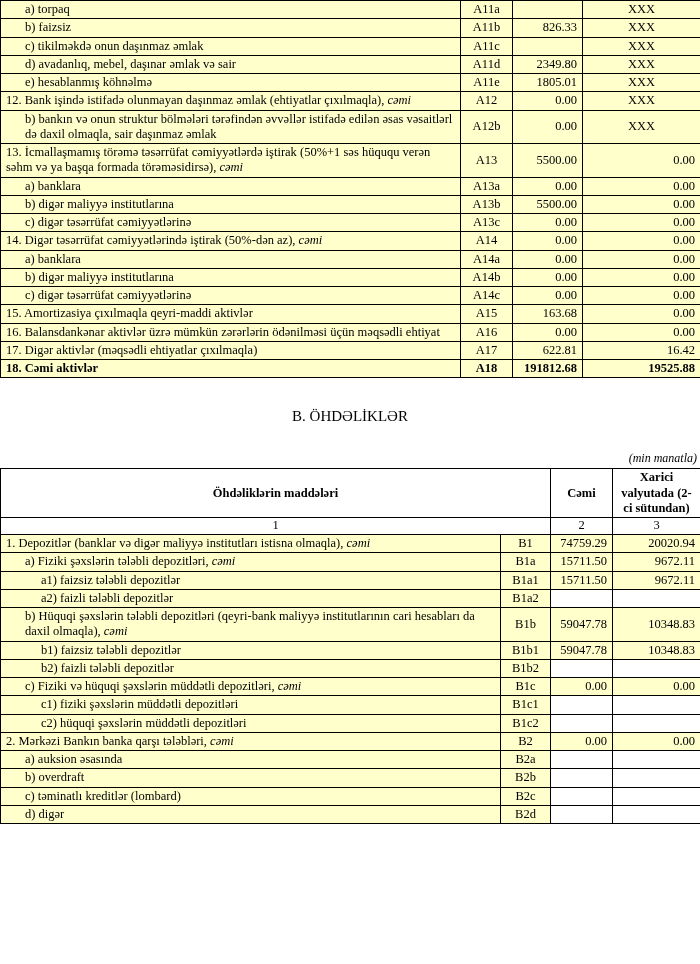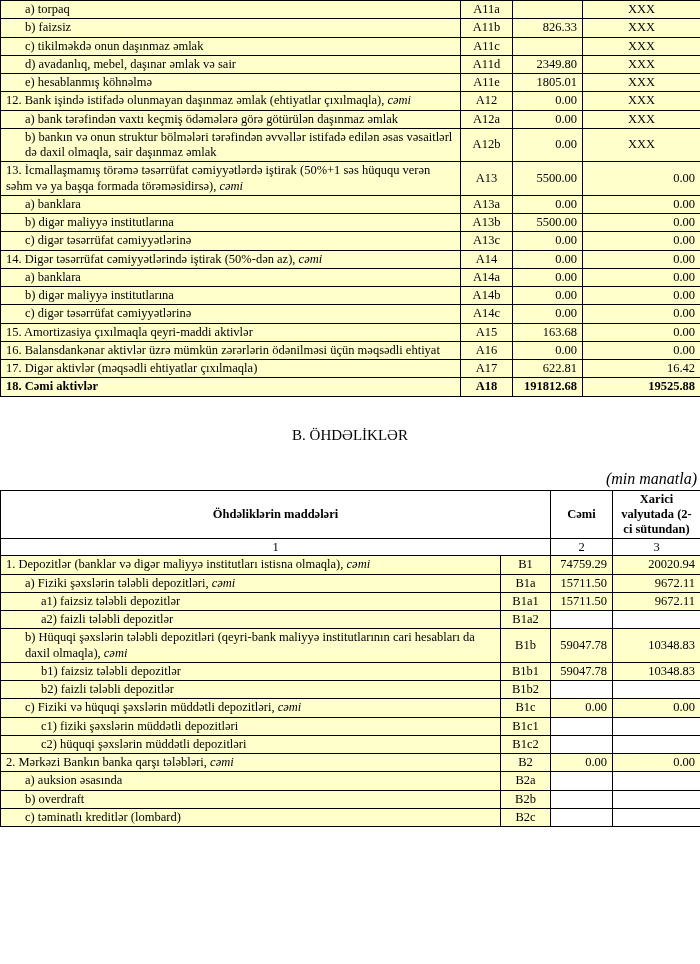--- a/index.html
+++ b/index.html
@@ -40,21 +40,21 @@
 
   h2.section-heading {
     text-align: center;
     font-size: 15px;
     font-weight: normal;
     margin: 30px 0 26px 0;
   }
   .unit-note {
     text-align: right;
     font-style: italic;
-    font-size: 16px;
+    font-size: 12px;
     padding-right: 3px;
     margin-bottom: 2px;
   }
   .t2 thead th {
     background: var(--header-fill, #fff);
     font-weight: bold;
     text-align: center;
     vertical-align: middle;
     font-size: 12.5px;
   }
@@ -100,26 +100,20 @@
         </tr>
         <tr>
           <td class="lbl ind1"><span>e) hesablanmış köhnəlmə</span></td>
           <td class="code">A11e</td>
           <td class="num">1805.01</td>
           <td class="xxx">XXX</td>
         </tr>
         <tr>
           <td class="lbl ind0"><span>12. Bank işində istifadə olunmayan daşınmaz əmlak (ehtiyatlar çıxılmaqla), </span><i>cəmi</i></td>
           <td class="code">A12</td>
-          <td class="num">0.00</td>
-          <td class="xxx">XXX</td>
-        </tr>
-        <tr>
-          <td class="lbl ind1"><span>a) bank tərəfindən vaxtı keçmiş ödəmələrə görə götürülən daşınmaz əmlak</span></td>
-          <td class="code">A12a</td>
           <td class="num">0.00</td>
           <td class="xxx">XXX</td>
         </tr>
         <tr>
           <td class="lbl ind1"><span>b) bankın və onun struktur bölmələri tərəfindən əvvəllər istifadə edilən əsas vəsaitlərl də daxil olmaqla, sair daşınmaz əmlak</span></td>
           <td class="code">A12b</td>
           <td class="num">0.00</td>
           <td class="xxx">XXX</td>
         </tr>
         <tr>
@@ -298,16 +292,22 @@
           <td class="code">B2b</td>
           <td class="num blank"></td>
           <td class="num blank"></td>
         </tr>
         <tr>
           <td class="lbl ind1"><span>c) təminatlı kreditlər (lombard)</span></td>
           <td class="code">B2c</td>
           <td class="num blank"></td>
           <td class="num blank"></td>
         </tr>
+        <tr>
+          <td class="lbl ind1"><span>d) digər</span></td>
+          <td class="code">B2d</td>
+          <td class="num blank"></td>
+          <td class="num blank"></td>
+        </tr>
       </tbody>
   </table>
 
 </div>
 
 </body></html>

